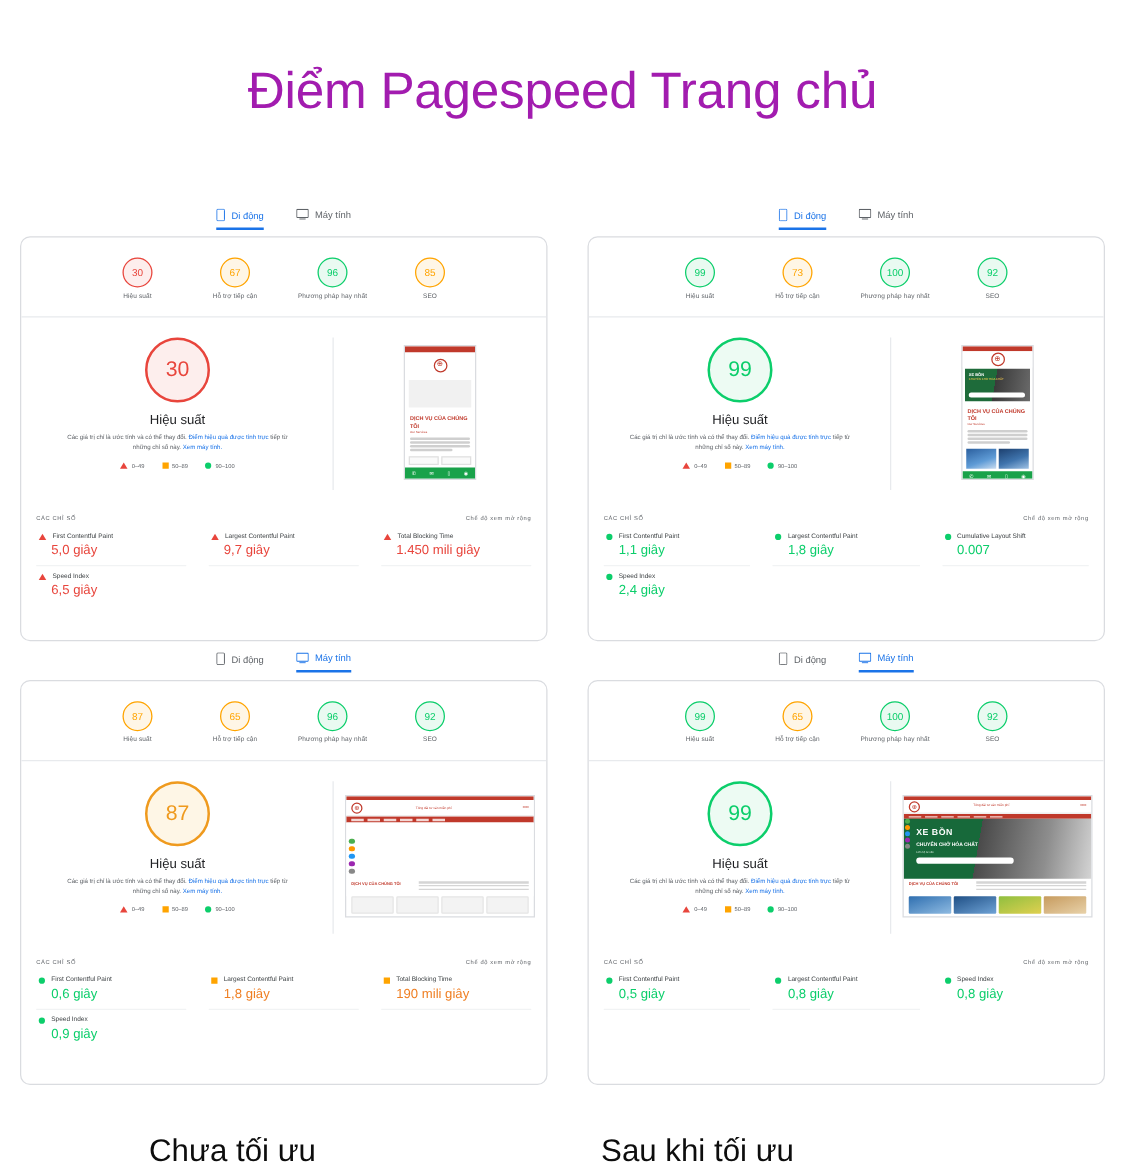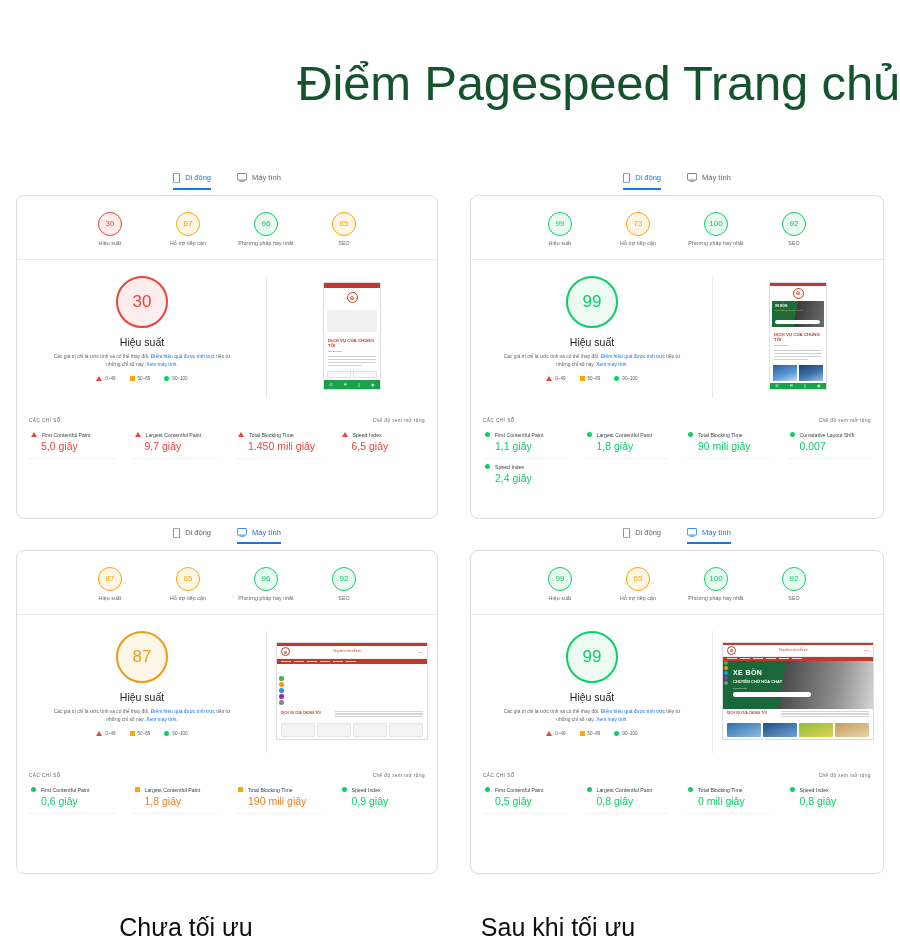--- a/index.html
+++ b/index.html
@@ -11,24 +11,24 @@
     overflow: hidden;
   }
   .page {
     position: relative;
     width: 900px; height: 941px;
     background: #fff;
   }
 
   
   .page-title {
-    text-align: right;
-    font-size: 49px;
+    text-align: center;
+    font-size: 41px;
     font-weight: 400;
-    color: #14532d;
+    color: #a21caf;
     letter-spacing: -0.2px;
     padding-top: 22px;
     font-family: "Liberation Sans", sans-serif;
   }
 
   
   .grid {
     position: absolute;
     top: 140px; left: 0;
     width: 900px;
@@ -302,21 +302,21 @@
     justify-content: space-between;
     align-items: center;
     padding: 6px 12px 4px 12px;
     font-size: 4.6px;
     color: #5f6368;
     letter-spacing: .5px;
   }
   .metrics-head .expand { cursor: pointer; }
   .metrics {
     display: grid;
-    grid-template-columns: 1fr 1fr 1fr 1fr;
+    grid-template-columns: 1fr 1fr 1fr;
     padding: 0 12px 8px 12px;
     column-gap: 18px;
   }
   .metric {
     padding: 5px 2px 6px 2px;
     border-bottom: 1px solid #f1f3f4;
   }
   .metric.last { border-bottom: none; }
   .metric-top { display: flex; align-items: center; gap: 5px; }
   .m-tri {
@@ -613,27 +613,20 @@
                 <span class="metric-label">First Contentful Paint</span>
               </div>
             <div class="metric-value" style="color:#0cce6b">1,1 giây</div>
           </div>
           <div class="metric">
             <div class="metric-top">
                 <i class="m-cir"></i>
                 <span class="metric-label">Largest Contentful Paint</span>
               </div>
             <div class="metric-value" style="color:#0cce6b">1,8 giây</div>
-          </div>
-          <div class="metric">
-            <div class="metric-top">
-                <i class="m-cir"></i>
-                <span class="metric-label">Total Blocking Time</span>
-              </div>
-            <div class="metric-value" style="color:#0cce6b">90 mili giây</div>
           </div>
           <div class="metric">
             <div class="metric-top">
                 <i class="m-cir"></i>
                 <span class="metric-label">Cumulative Layout Shift</span>
               </div>
             <div class="metric-value" style="color:#0cce6b">0.007</div>
           </div>
           <div class="metric last">
             <div class="metric-top">
@@ -935,27 +928,20 @@
               </div>
             <div class="metric-value" style="color:#0cce6b">0,5 giây</div>
           </div>
           <div class="metric">
             <div class="metric-top">
                 <i class="m-cir"></i>
                 <span class="metric-label">Largest Contentful Paint</span>
               </div>
             <div class="metric-value" style="color:#0cce6b">0,8 giây</div>
           </div>
-          <div class="metric">
-            <div class="metric-top">
-                <i class="m-cir"></i>
-                <span class="metric-label">Total Blocking Time</span>
-              </div>
-            <div class="metric-value" style="color:#0cce6b">0 mili giây</div>
-          </div>
           <div class="metric last">
             <div class="metric-top">
                 <i class="m-cir"></i>
                 <span class="metric-label">Speed Index</span>
               </div>
             <div class="metric-value" style="color:#0cce6b">0,8 giây</div>
           </div>
           <div class="metric last empty-cell"></div>
         </div>
       </div>

